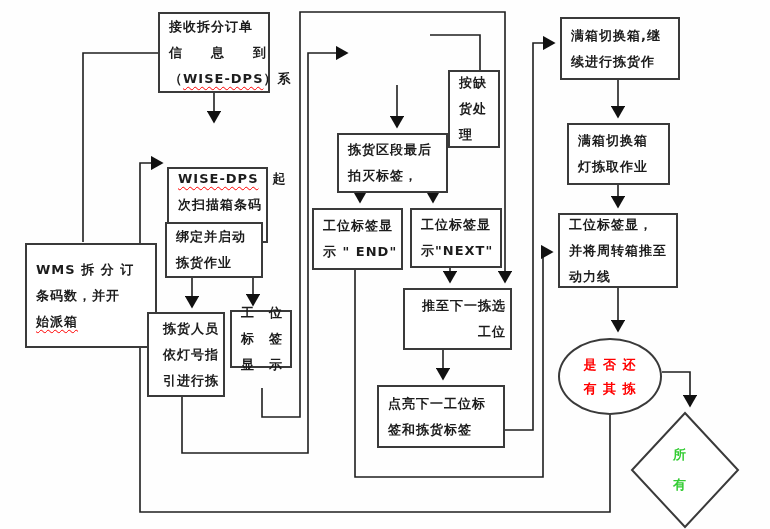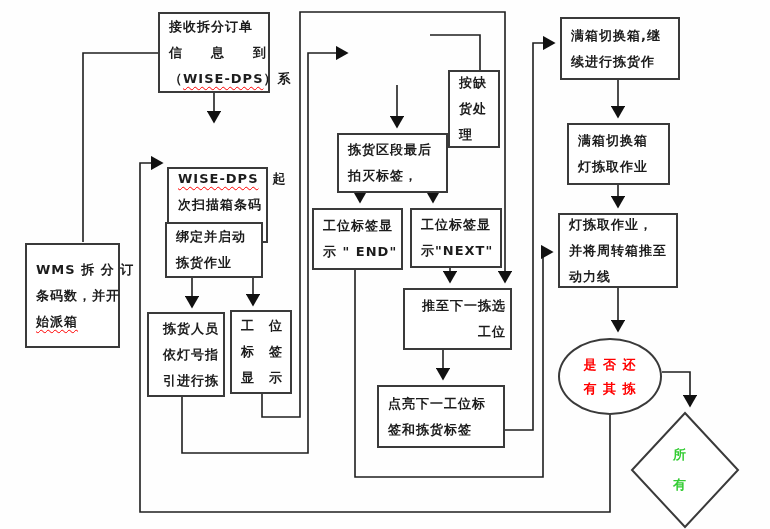--- a/index.html
+++ b/index.html
@@ -68,38 +68,38 @@
     <div class="ln">信　　息　　到</div>
     <div class="ln"><span>（</span><span class="sp">WISE-DPS</span><span>）系</span></div>
   </div>
 
   <div class="node" style="left:167px;top:127px;width:101px;height:76px;margin-top:40px;">
     <div class="ln"><span class="sp">WISE-DPS</span><span>　起</span></div>
     <div class="ln">次扫描箱条码</div>
     <div class="ln">始站依订单依</div>
   </div>
 
-  <div class="node" style="left:25px;top:243px;width:95px;height:105px;">
+  <div class="node" style="left:25px;top:243px;width:132px;height:105px;">
     <div class="ln">WMS 拆 分 订</div>
     <div class="ln">条码数，并开</div>
     <div class="ln"><span class="sp">始派箱</span></div>
   </div>
 
   <div class="node" style="left:165px;top:222px;width:98px;height:56px;">
     <div class="ln">绑定并启动</div>
     <div class="ln">拣货作业</div>
   </div>
 
   <div class="node" style="left:147px;top:312px;width:78px;height:85px;align-items:flex-end;">
     <div class="ln">拣货人员</div>
     <div class="ln">依灯号指</div>
     <div class="ln">引进行拣</div>
   </div>
 
-  <div class="node" style="left:230px;top:310px;width:62px;height:84px;">
+  <div class="node" style="left:230px;top:310px;width:62px;height:58px;">
     <div class="ln">工　位</div>
     <div class="ln">标　签</div>
     <div class="ln">显　示</div>
   </div>
 
 
   <div class="node" style="left:337px;top:133px;width:111px;height:60px;">
     <div class="ln">拣货区段最后</div>
     <div class="ln">拍灭标签，</div>
   </div>
@@ -134,21 +134,21 @@
     <div class="ln">满箱切换箱,继</div>
     <div class="ln">续进行拣货作</div>
   </div>
 
   <div class="node" style="left:567px;top:123px;width:103px;height:62px;">
     <div class="ln">满箱切换箱</div>
     <div class="ln">灯拣取作业</div>
   </div>
 
   <div class="node" style="left:558px;top:213px;width:120px;height:75px;">
-    <div class="ln">灯拣取作业，</div>
+    <div class="ln">工位标签显，</div>
     <div class="ln">并将周转箱推至</div>
     <div class="ln">动力线</div>
   </div>
 
   <div class="node oval" style="left:558px;top:338px;width:104px;height:77px;">
     <div class="ln">是 否 还</div>
     <div class="ln">有 其 拣</div>
   </div>
 
   <div class="dtext" style="left:650px;top:440px;width:60px;">

